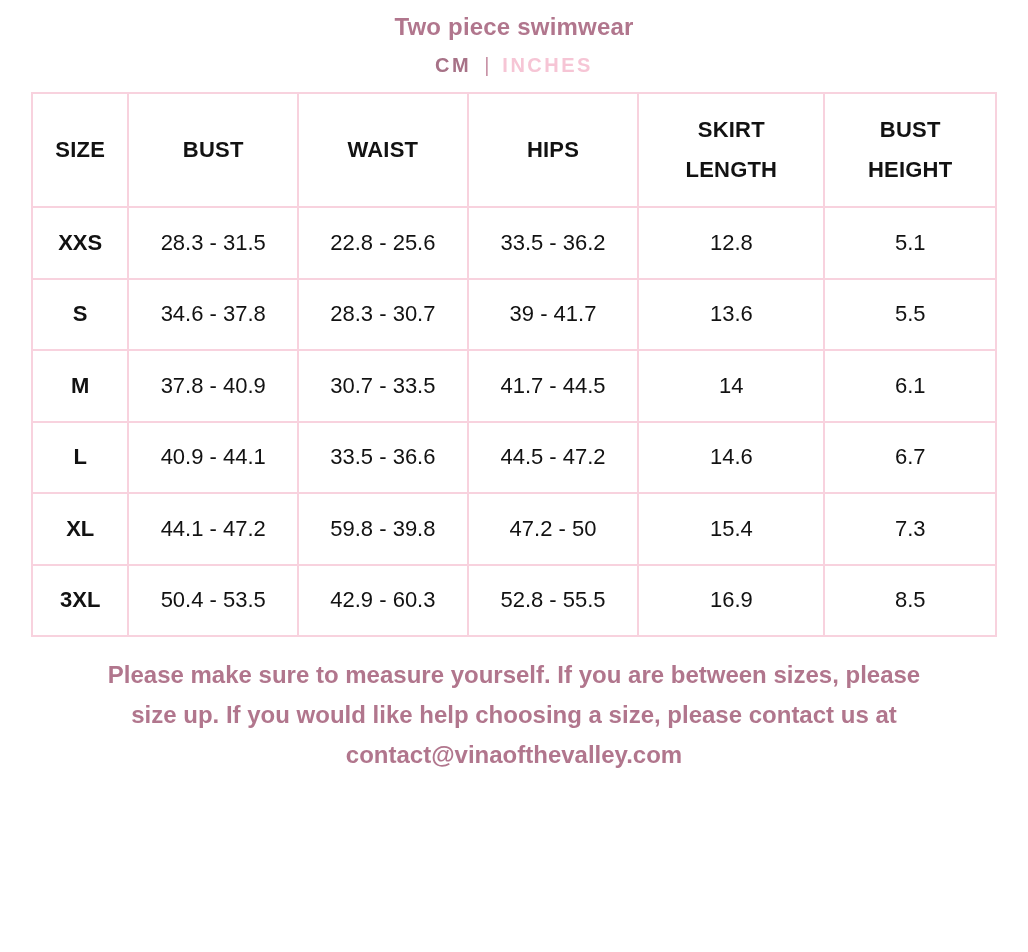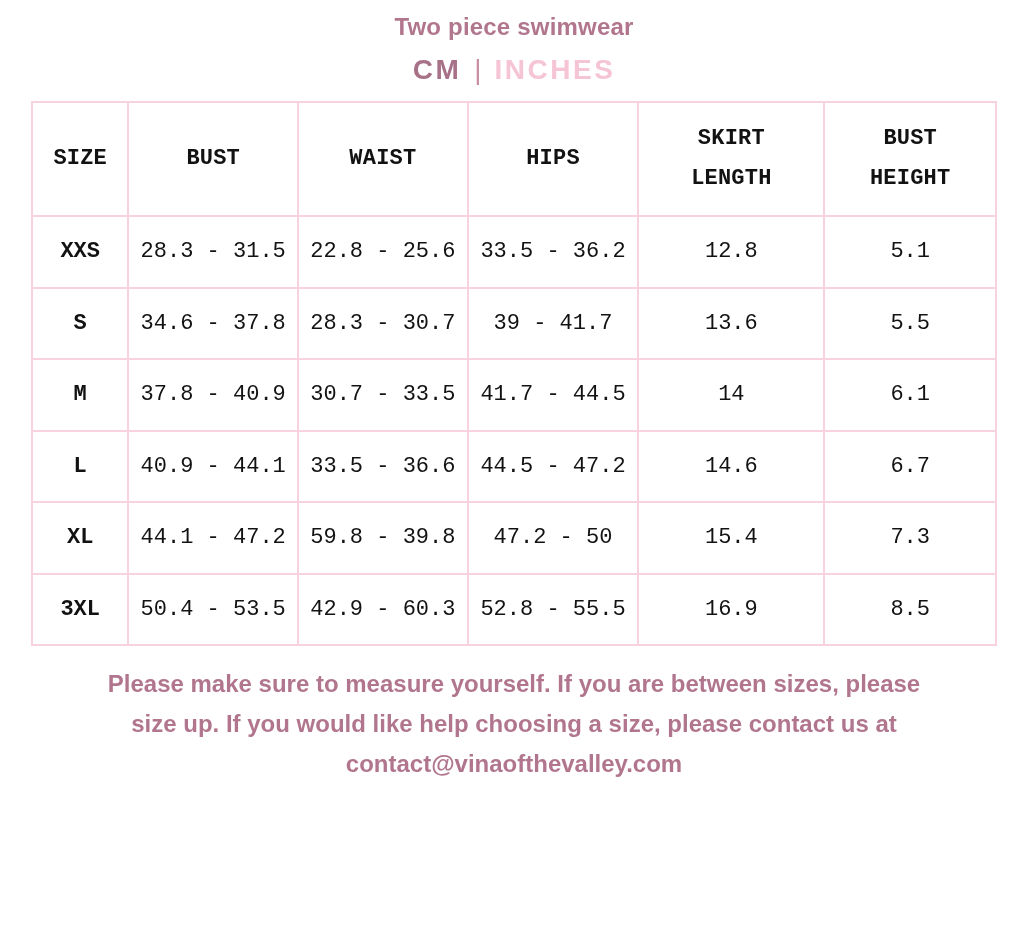--- a/index.html
+++ b/index.html
@@ -16,41 +16,40 @@
     margin: 0;
     text-align: center;
     font-size: 24px;
     font-weight: bold;
     color: #b1768d;
     letter-spacing: 0.2px;
   }
   .unit-toggle {
     margin-top: 13px;
     text-align: center;
-    font-size: 28px;
+    font-size: 20px;
     font-weight: bold;
     letter-spacing: 2.5px;
     user-select: none;
   }
   .unit { cursor: pointer; }
   .unit-cm { color: #a77287; }
   .unit-separator {
     color: #c790a5;
     font-weight: 400;
     margin: 0 13px;
     letter-spacing: 0;
   }
   .unit-inches { color: #f6c5d5; }
 
   table.size-table {
     width: 100%;
     border-collapse: collapse;
     margin-top: 15px;
     table-layout: fixed;
-    font-family: Liberation Mono, monospace;
   }
   .col-size   { width: 10.0%; }
   .col-bust   { width: 17.6%; }
   .col-waist  { width: 17.6%; }
   .col-hips   { width: 17.7%; }
   .col-skirt  { width: 19.3%; }
   .col-bustht { width: 17.8%; }
 
   .size-table th,
   .size-table td {

